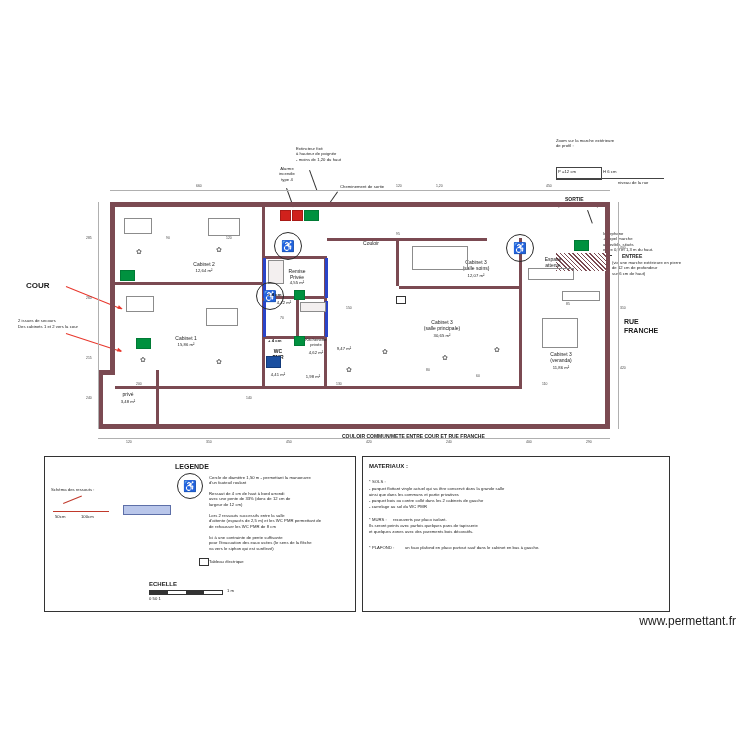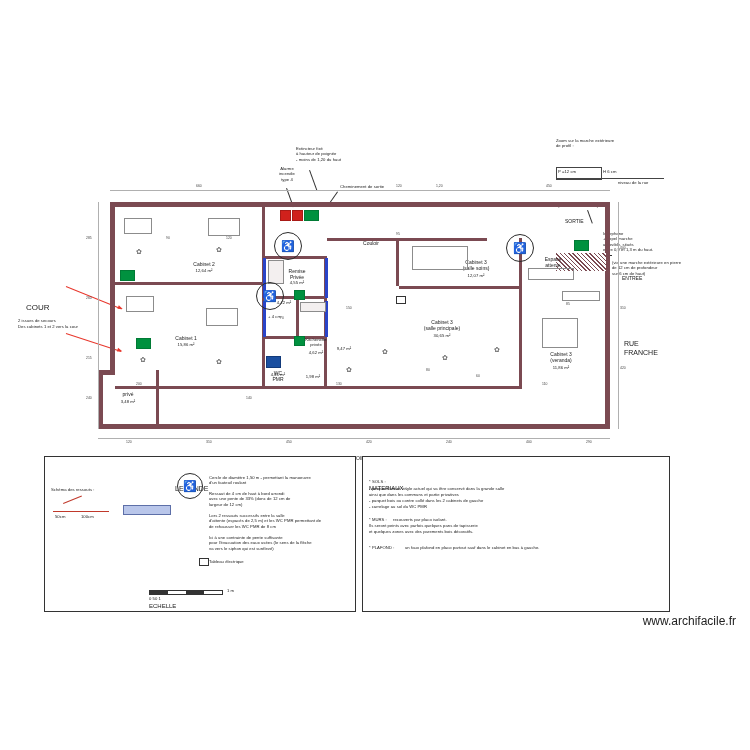--- a/index.html
+++ b/index.html
@@ -10,21 +10,21 @@
     color:#1a1a1a;
     position:relative;
     overflow:hidden;
   }
   .abs{position:absolute;}
   .t{font-size:4.2px;line-height:1.25;letter-spacing:0.01em;}
   .t5{font-size:5px;line-height:1.25;}
   .t6{font-size:6px;line-height:1.25;}
   .t7{font-size:7px;line-height:1.25;}
   .t8{font-size:8px;line-height:1.3;}
-  .bold{font-weight:normal;margin-top:22px;}
+  .bold{font-weight:bold;}
   .wall{position:absolute;background:#7b4a52;}
   .dim{position:absolute;font-size:3.4px;color:#444;}
   .dimline{position:absolute;background:#b0b0b0;height:0.5px;}
   .dimlinev{position:absolute;background:#b0b0b0;width:0.5px;}
   .leader{position:absolute;background:#333;height:0.5px;transform-origin:0 0;}
   .greenbox{position:absolute;background:#00913f;border:0.5px solid #007a35;}
   .redbox{position:absolute;background:#d0211c;border:0.5px solid #a81a16;}
   .bluebox{position:absolute;background:#1b4fa0;border:0.5px solid #123a7a;}
   .panel{position:absolute;border:0.8px solid #333;background:#fff;}
   .tree{position:absolute;color:#6b6b6b;font-size:7px;}
@@ -291,13 +291,13 @@
 
   <div class="abs t" style="left:6px;top:60px;">* MURS :</div>
   <div class="abs t" style="left:30px;top:60px;">recouverts par placo isolant.</div>
   <div class="abs t" style="left:6px;top:66px;">Ils seront peints avec parfois quelques pans de tapisserie</div>
   <div class="abs t" style="left:6px;top:72px;">et quelques zones avec des parements bois décoratifs.</div>
 
   <div class="abs t" style="left:6px;top:88px;">* PLAFOND :</div>
   <div class="abs t" style="left:42px;top:88px;">un faux plafond en placo partout sauf dans le cabinet en bas à gauche.</div>
 </div>
 
-<div class="site">www.archifacile.fr</div>
+<div class="site">www.permettant.fr</div>
 
 </body></html>

